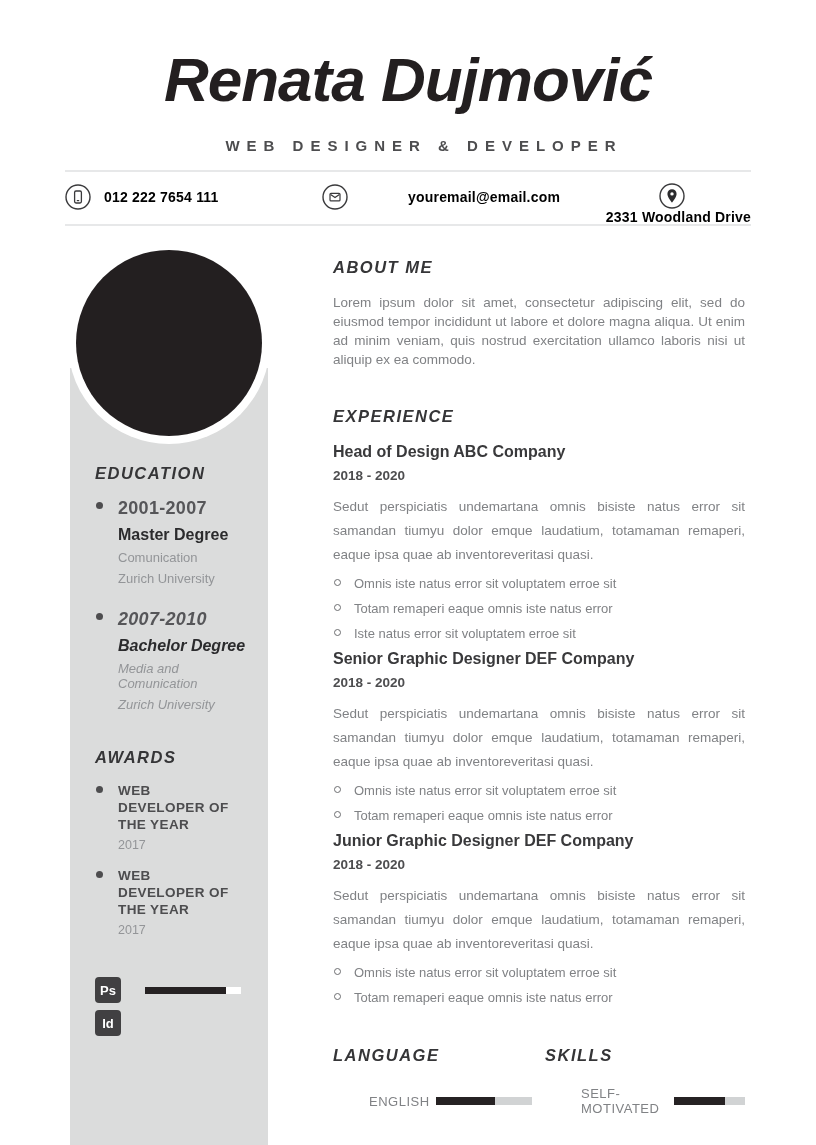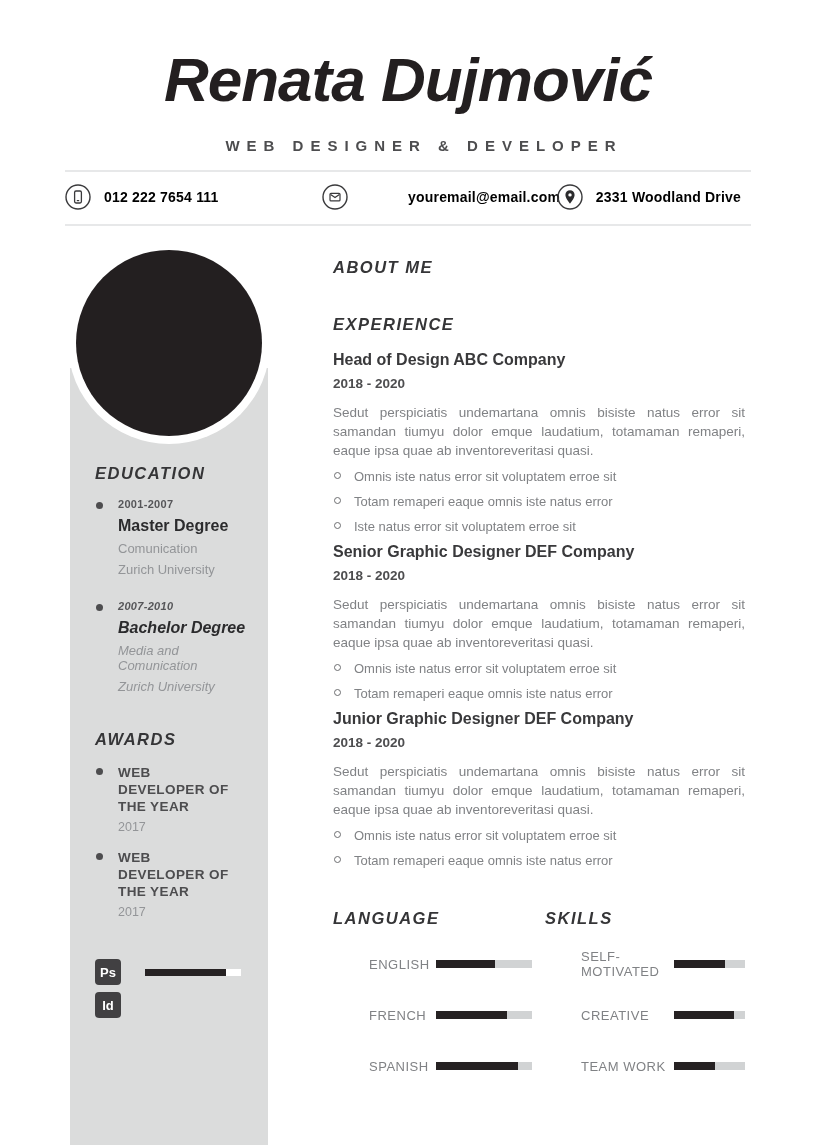--- a/index.html
+++ b/index.html
@@ -13,37 +13,37 @@
           letter-spacing:-1px; color:#231f20; }
   .subtitle { position:absolute; top:137px; left:16px; width:100%; text-align:center;
           font-size:15px; font-weight:700; letter-spacing:7px; color:#4d4d4f; }
   .rule { position:absolute; left:65px; width:686px; height:2px; background:#e7e8e9; }
   .rule-top { top:170px; } .rule-bottom { top:224px; }
 
   .contact { position:absolute; top:183px; left:65px; width:686px; height:28px; }
   .contact-item { position:absolute; top:0; display:flex; align-items:center; height:28px;
           font-size:14px; font-weight:700; color:#000000; letter-spacing:.2px; }
   .contact-item .icon { width:26px; height:26px; margin-right:13px; flex:0 0 auto; }
-  .c-phone { left:0; } .c-email { left:257px;gap:47px; } .c-loc { right:10px; }
+  .c-phone { left:0; } .c-email { left:257px;gap:47px; } .c-loc { right:0;flex-direction:column; }
 
   
   .sidebar-bg { position:absolute; left:70px; top:368px; width:198px; height:777px; background:#dbdcdc; }
   .photo-ring { position:absolute; left:68px; top:242px; width:202px; height:202px;
           border-radius:50%; background:#ffffff; }
   .photo { position:absolute; left:8px; top:8px; width:186px; height:186px;
           border-radius:50%; background:#231f20; }
   .sidebar { position:absolute; left:70px; top:368px; width:198px; height:777px;
           padding:96px 22px 0 25px; }
 
   .side-heading, .main-heading { font-size:16.5px; font-weight:700; font-style:italic;
           letter-spacing:1.5px; color:#353537; }
 
   .edu-item { position:relative; padding-left:23px; margin-top:15px; }
   .dot { position:absolute; left:1px; top:4px; width:7px; height:7px; border-radius:50%; background:#4d4d4f; }
-  .edu-years { font-size:11px; font-weight:700; color:#565659; letter-spacing:.3px; }
+  .edu-years { font-size:18px; font-weight:700; color:#565659; letter-spacing:.3px; }
   .edu-degree { font-size:16px; font-weight:700; color:#2b2b2d; margin-top:7px; }
   .edu-sub { font-size:13px; color:#939598; margin-top:6px; }
   .edu-item + .edu-item { margin-top:23px;font-style:italic; }
 
   .hobbies { margin-top:34px; }
   .hobby-item { position:relative; padding-left:23px; margin-top:15px;
           font-size:13.5px; color:#808285; letter-spacing:1px; }
   .hobby-item .dot { top:3px; }
 
   .awards { margin-top:36px; }
@@ -60,21 +60,21 @@
   .soft-fill { height:100%; background:#262223; }
 
   
   .main { position:absolute; left:333px; top:258px; width:412px; }
   .about-text { font-size:13.5px; line-height:19px; color:#808285; text-align:justify; margin-top:16px; }
   .exp-heading { margin-top:38px; }
   .job { margin-top:8px; }
   .job-first { margin-top:17px; }
   .job-title { font-size:16px; font-weight:700; color:#39393b; }
   .job-dates { font-size:13.5px; font-weight:700; color:#4d4d4f; margin-top:7px; }
-  .job-desc { font-size:13.5px; line-height:19px; color:#808285; text-align:justify; margin-top:12px; }
+  .job-desc { font-size:13.5px; line-height:24px; color:#808285; text-align:justify; margin-top:12px; }
   .job-bullets { margin-top:9px; }
   .bullet-row { position:relative; padding-left:21px; margin-top:9px;
           font-size:13px; color:#808285; line-height:16px; }
   .ring { position:absolute; left:1px; top:3px; width:7px; height:7px;
           border:1.5px solid #6d6e71; border-radius:50%; background:transparent; }
 
   .bottom-cols { display:flex; margin-top:40px; }
   .lang-col { width:212px; }
   .skills-col { width:200px; }
   .bar-rows { margin-top:24px; }
@@ -182,20 +182,21 @@
         <div class="soft-badge">Id</div>
 
       </div>
     </div>
 
   </div>
 
   <div class="main">
 
     <div class="main-heading">ABOUT ME</div>
+    <div class="about-text">Lorem ipsum dolor sit amet, consectetur adipiscing elit, sed do eiusmod tempor incididunt ut labore et dolore magna aliqua. Ut enim ad minim veniam, quis nostrud exercitation ullamco laboris nisi ut aliquip ex ea commodo.</div>
 
     <div class="main-heading exp-heading">EXPERIENCE</div>
 
     <div class="job job-first">
       <div class="job-title">Head of Design ABC Company</div>
       <div class="job-dates">2018 - 2020</div>
       <div class="job-desc">Sedut perspiciatis undemartana omnis bisiste natus error sit samandan tiumyu dolor emque laudatium, totamaman remaperi, eaque ipsa quae ab inventoreveritasi quasi.</div>
       <div class="job-bullets">
         <div class="bullet-row">
           <span class="ring"></span>

